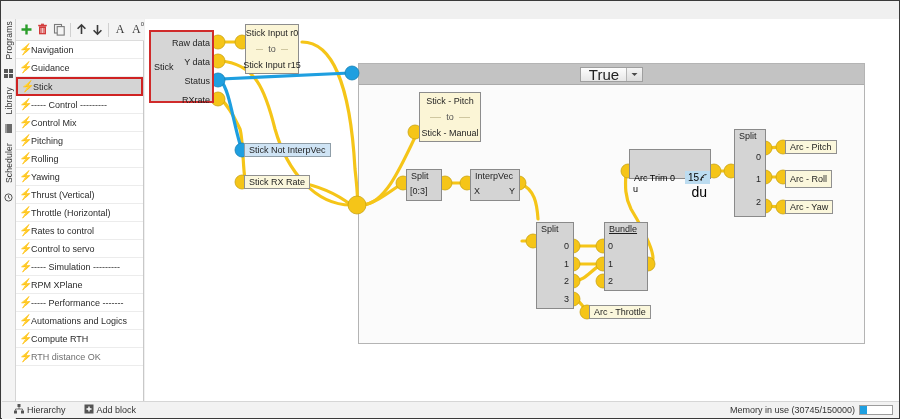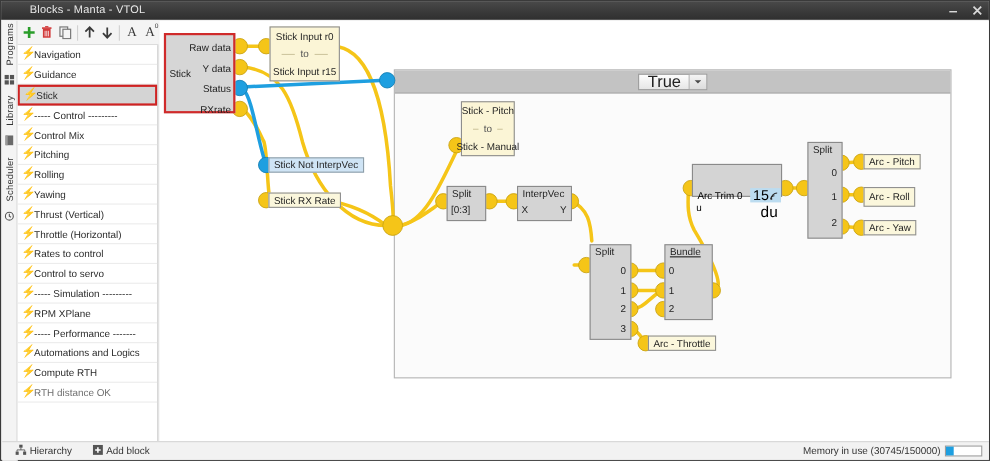--- a/index.html
+++ b/index.html
@@ -129,21 +129,21 @@
   .procnode .pn-left { position: absolute; left: 3px; font-size: 9px; }
 
   
   #arc-trim {
     position: absolute; left: 484px; top: 130px; width: 82px; height: 30px;
     background: #d4d4d4; border: 1px solid #8a8a8a; font-size: 9px;
   }
   #arc-trim .trim-top { display: flex; align-items: center; height: 15px; padding-left: 4px; margin-top: 20px; }
   #arc-trim .trim-badge {
     margin-left: auto; background: #bcdcf0; height: 13px; display: flex; align-items: center;
-    padding: 0 2px 0 3px; gap: 1px; font-size: 13px;
+    padding: 0 2px 0 3px; gap: 1px; font-size: 10px;
   }
   #arc-trim .trim-bot { position: relative; height: 14px; }
   #arc-trim .trim-u { position: absolute; left: 3px; top: -1px; font-size: 9px; }
   #arc-trim .trim-du { position: absolute; right: 3px; top: -1px; font-size: 14px; }
 
   
   #group-frame {
     position: absolute; left: 213px; top: 44px; width: 507px; height: 281px;
     border: 1px solid #b4b4b4; background: #fbfbfb;
   }
@@ -178,35 +178,20 @@
     width: 34px; height: 10px; background: #ffffff; border: 1px solid #9c9c9c;
     position: relative;
   }
   #mem-fill { position: absolute; left: 0; top: 0; height: 8px; width: 12px; background: #1e9fe0; }
 </style>
 </head>
 <body>
 
 <div id="app">
 
-  <div id="titlebar">
-    <span id="title-text">Blocks - Manta - VTOL</span>
-    <div class="win-btns">
-      <div class="win-btn">
-        <svg width="9" height="9" viewBox="0 0 9 9">
-            <rect x="1" y="5" width="7" height="1.3" fill="#d8d8d8"></rect>
-          </svg>
-      </div>
-      <div class="win-btn">
-        <svg width="9" height="9" viewBox="0 0 9 9">
-          <path d="M1 1 L8 8 M8 1 L1 8" stroke="#d8d8d8" stroke-width="1.6"></path>
-        </svg>
-      </div>
-    </div>
-  </div>
 
   <div id="vtabs">
     <span class="vtab">Programs</span>
     <span class="vtab-ico">
       <svg width="9" height="9" viewBox="0 0 9 9">
         <rect x="0" y="0" width="4" height="4" fill="#555"></rect>
           <rect x="5" y="0" width="4" height="4" fill="#555"></rect>
         <rect x="0" y="5" width="4" height="4" fill="#555"></rect>
           <rect x="5" y="5" width="4" height="4" fill="#555"></rect>
       </svg>
@@ -448,31 +433,31 @@
     </svg>
 
     <div id="stick-block">
       <span class="blk-name">Stick</span>
       <span class="port-lbl" style="top:6px;">Raw data</span>
       <span class="port-lbl" style="top:25px;">Y data</span>
       <span class="port-lbl" style="top:44px;">Status</span>
       <span class="port-lbl" style="top:63px;">RXrate</span>
     </div>
 
-    <div class="convnode" style="left:100px; top:5px; width:64px;">
+    <div class="convnode" style="left:100px; top:5px; width:54px;">
       <div class="row">Stick Input r0</div>
       <div class="row mid">
         <span class="conv-dash"></span>
         <span>to</span>
         <span class="conv-dash"></span>
       </div>
       <div class="row">Stick Input r15</div>
     </div>
 
-    <div class="convnode" style="left:274px; top:73px; width:49px;">
+    <div class="convnode" style="left:274px; top:73px; width:62px;">
       <div class="row">Stick - Pitch</div>
       <div class="row mid">
         <span class="conv-dash"></span>
         <span>to</span>
         <span class="conv-dash"></span>
       </div>
       <div class="row">Stick - Manual</div>
     </div>
 
     <div class="lnode blue" style="left:99px; top:124px; height:14px;">

